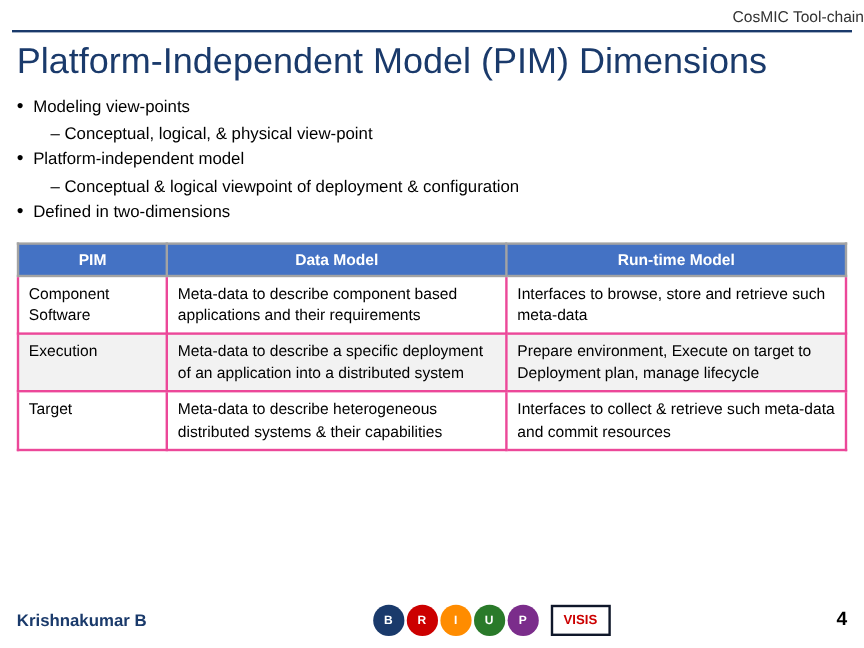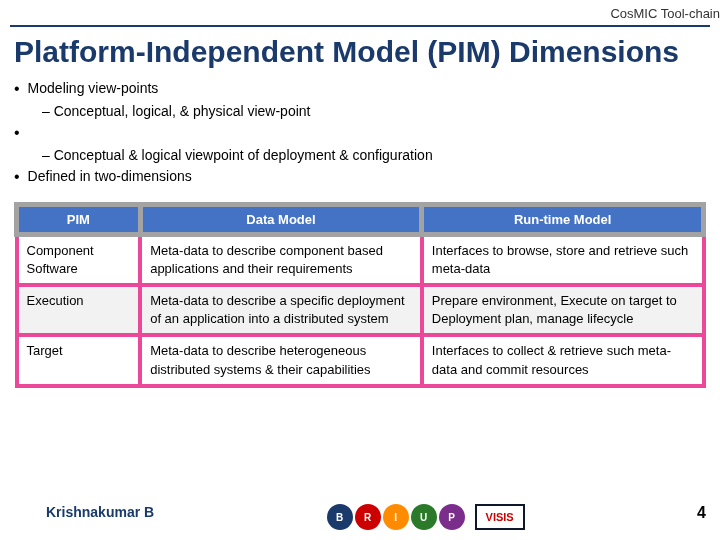--- a/index.html
+++ b/index.html
@@ -23,21 +23,21 @@
       font-size: 13px;
       color: #333;
       padding: 6px 0 4px 0;
     }
     #top-border {
       border-top: 2px solid #1a3a6b;
       margin: 0 10px;
     }
     #main-title {
       font-size: 30px;
-      font-weight: bold;
+      font-weight: normal;
       color: #1a3a6b;
       padding: 8px 14px 6px 14px;
       line-height: 1.15;
     }
     #bullets {
       padding: 2px 14px 8px 14px;
       font-size: 14px;
       line-height: 1.5;
     }
     .bullet-item {
@@ -57,47 +57,47 @@
     
     #pim-table {
       width: calc(100% - 28px);
       margin: 4px 14px;
       border-collapse: collapse;
       font-size: 13px;
     }
     #pim-table th {
       background: #4472c4;
       color: #fff;
-      border: 5px solid #a3a3a3;
+      border: 2px solid #a3a3a3;
       padding: 5px 8px;
       text-align: center;
       font-weight: bold;
     }
     #pim-table td {
-      border: 4px solid #ec4899;
+      border: 2px solid #ec4899;
       padding: 5px 8px;
       vertical-align: top;
       line-height: 1.4;
     }
     #pim-table tr:nth-child(odd) td {
       background: #fff;
     }
     #pim-table tr:nth-child(even) td {
       background: #f2f2f2;
     }
     
     #footer {
       position: absolute;
       bottom: 10px;
       left: 0;
       right: 0;
       display: flex;
+      align-items: center;
       padding: 0 14px;
       justify-content: space-between;
-      margin-left: 32px;
     }
     #footer-name {
       font-size: 14px;
       font-weight: bold;
       color: #1a3a6b;
     }
     #footer-logos {
       display: flex;
       align-items: center;
       gap: 10px;
@@ -149,20 +149,21 @@
 
   <div id="bullets">
 
   <div class="bullet-item">
         <span class="bullet-dot">•</span>
         <span>Modeling view-points</span>
       </div>
       <div class="sub-item">– Conceptual, logical, &amp; physical view-point</div>
       <div class="bullet-item">
         <span class="bullet-dot">•</span>
+        <span>Platform-independent model</span>
       </div>
       <div class="sub-item">– Conceptual &amp; logical viewpoint of deployment &amp; configuration</div>
       <div class="bullet-item">
         <span class="bullet-dot">•</span>
         <span>Defined in two-dimensions</span>
       </div>
     </div>
 
   <table id="pim-table">
     <thead>

